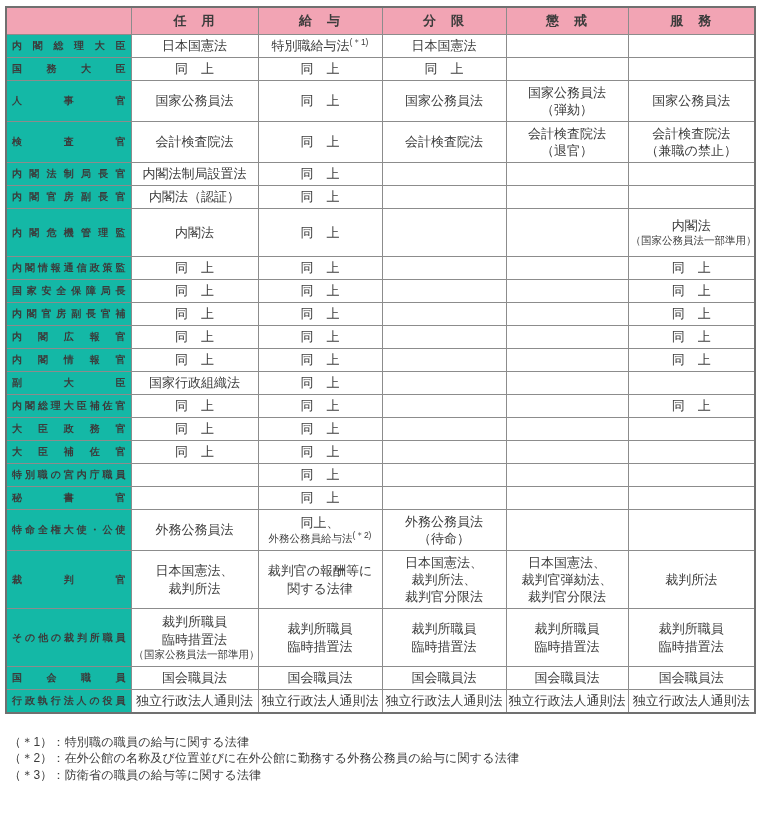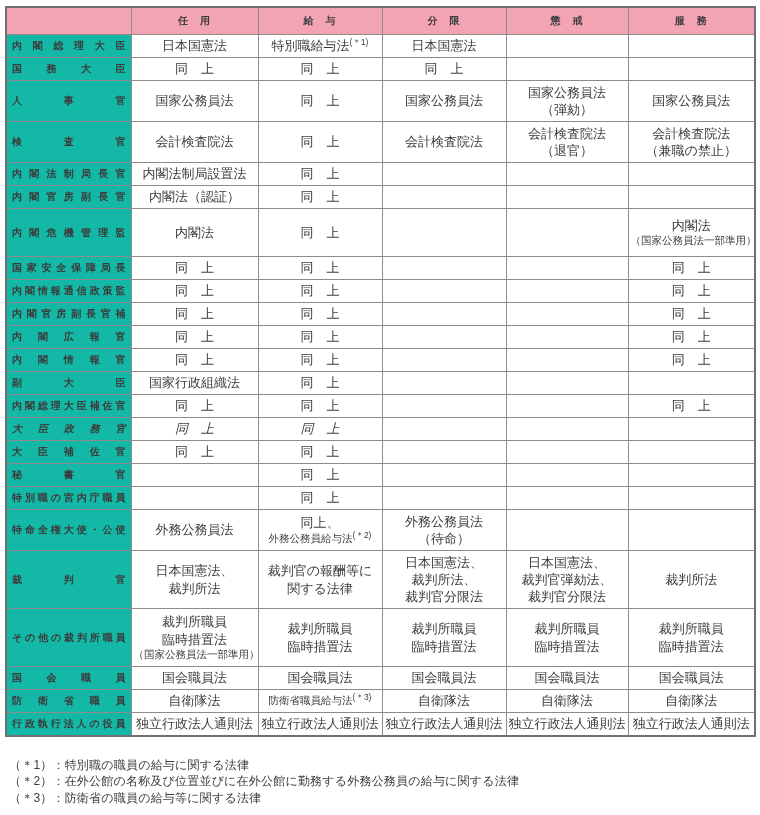--- a/index.html
+++ b/index.html
@@ -8,21 +8,21 @@
     font-family:"Liberation Sans","DejaVu Sans",sans-serif;
     color:#3b3b3b;
   }
   .page{padding:6px 5px 0 5px;}
   table.law-table{
     border-collapse:collapse;table-layout:fixed;width:749px;
     border:2px solid #707070;
   }
   .law-table th,.law-table td{border:1px solid #8c8c8c;overflow:hidden;}
   .law-table thead th{
-    background:#f2a4b4;height:24px;font-size:10px;font-weight:bold;
+    background:#f2a4b4;height:24px;font-size:13px;font-weight:bold;
     text-align:center;vertical-align:middle;letter-spacing:1px;
   }
   .law-table tbody th.rowlabel{
     background:#14b8a6;font-size:10px;font-weight:bold;
     text-align:justify;text-align-last:justify;text-justify:inter-character;
     vertical-align:middle;padding:0 5px;
   }
   .law-table td.cell{
     text-align:center;vertical-align:middle;font-size:13px;padding:0 2px;
     background:#ffffff;
@@ -157,48 +157,48 @@
             <span class="line">同　上</span>
           </td>
           <td class="cell"></td>
           <td class="cell"></td>
           <td class="cell">
             <span class="line">内閣法</span>
             <span class="line small">（国家公務員法一部準用）</span>
           </td>
         </tr>
         <tr style="height: 23px;">
+          <th class="rowlabel">内閣情報通信政策監</th>
+          <td class="cell">
+            <span class="line">同　上</span>
+          </td>
+          <td class="cell">
+            <span class="line">同　上</span>
+          </td>
+          <td class="cell"></td>
+          <td class="cell"></td>
+          <td class="cell">
+            <span class="line">同　上</span>
+          </td>
+        </tr>
+        <tr style="height: 23px;">
           <th class="rowlabel">国家安全保障局長</th>
           <td class="cell">
             <span class="line">同　上</span>
           </td>
           <td class="cell">
             <span class="line">同　上</span>
           </td>
           <td class="cell"></td>
           <td class="cell"></td>
           <td class="cell">
             <span class="line">同　上</span>
           </td>
         </tr>
         <tr style="height: 23px;">
-          <th class="rowlabel">内閣情報通信政策監</th>
-          <td class="cell">
-            <span class="line">同　上</span>
-          </td>
-          <td class="cell">
-            <span class="line">同　上</span>
-          </td>
-          <td class="cell"></td>
-          <td class="cell"></td>
-          <td class="cell">
-            <span class="line">同　上</span>
-          </td>
-        </tr>
-        <tr style="height: 23px;">
           <th class="rowlabel">内閣官房副長官補</th>
           <td class="cell">
             <span class="line">同　上</span>
           </td>
           <td class="cell">
             <span class="line">同　上</span>
           </td>
           <td class="cell"></td>
           <td class="cell"></td>
           <td class="cell">
@@ -252,21 +252,21 @@
           </td>
           <td class="cell">
             <span class="line">同　上</span>
           </td>
           <td class="cell"></td>
           <td class="cell"></td>
           <td class="cell">
             <span class="line">同　上</span>
           </td>
         </tr>
-        <tr style="height: 23px; font-style: italic;">
+        <tr style="height: 23px;">
           <th class="rowlabel">大臣政務官</th>
           <td class="cell">
             <span class="line">同　上</span>
           </td>
           <td class="cell">
             <span class="line">同　上</span>
           </td>
           <td class="cell"></td>
           <td class="cell"></td>
           <td class="cell"></td>
@@ -277,31 +277,31 @@
             <span class="line">同　上</span>
           </td>
           <td class="cell">
             <span class="line">同　上</span>
           </td>
           <td class="cell"></td>
           <td class="cell"></td>
           <td class="cell"></td>
         </tr>
         <tr style="height: 23px;">
+          <th class="rowlabel">特別職の宮内庁職員</th>
+          <td class="cell"></td>
+          <td class="cell">
+            <span class="line">同　上</span>
+          </td>
+          <td class="cell"></td>
+          <td class="cell"></td>
+          <td class="cell"></td>
+        </tr>
+        <tr style="height: 23px;">
           <th class="rowlabel">秘書官</th>
-          <td class="cell"></td>
-          <td class="cell">
-            <span class="line">同　上</span>
-          </td>
-          <td class="cell"></td>
-          <td class="cell"></td>
-          <td class="cell"></td>
-        </tr>
-        <tr style="height: 23px;">
-          <th class="rowlabel">特別職の宮内庁職員</th>
           <td class="cell"></td>
           <td class="cell">
             <span class="line">同　上</span>
           </td>
           <td class="cell"></td>
           <td class="cell"></td>
           <td class="cell"></td>
         </tr>
         <tr style="height: 41px;">
           <th class="rowlabel">特命全権大使・公使</th>
@@ -376,38 +376,20 @@
             <span class="line">国会職員法</span>
           </td>
           <td class="cell">
             <span class="line">国会職員法</span>
           </td>
           <td class="cell">
             <span class="line">国会職員法</span>
           </td>
           <td class="cell">
             <span class="line">国会職員法</span>
-          </td>
-        </tr>
-        <tr style="height: 23px;">
-          <th class="rowlabel">防衛省職員</th>
-          <td class="cell">
-            <span class="line">自衛隊法</span>
-          </td>
-          <td class="cell">
-            <span class="line small">防衛省職員給与法<sup>(＊3)</sup></span>
-          </td>
-          <td class="cell">
-            <span class="line">自衛隊法</span>
-          </td>
-          <td class="cell">
-            <span class="line">自衛隊法</span>
-          </td>
-          <td class="cell">
-            <span class="line">自衛隊法</span>
           </td>
         </tr>
         <tr style="height: 23px;">
           <th class="rowlabel">行政執行法人の役員</th>
           <td class="cell">
             <span class="line">独立行政法人通則法</span>
           </td>
           <td class="cell">
             <span class="line">独立行政法人通則法</span>
           </td>

